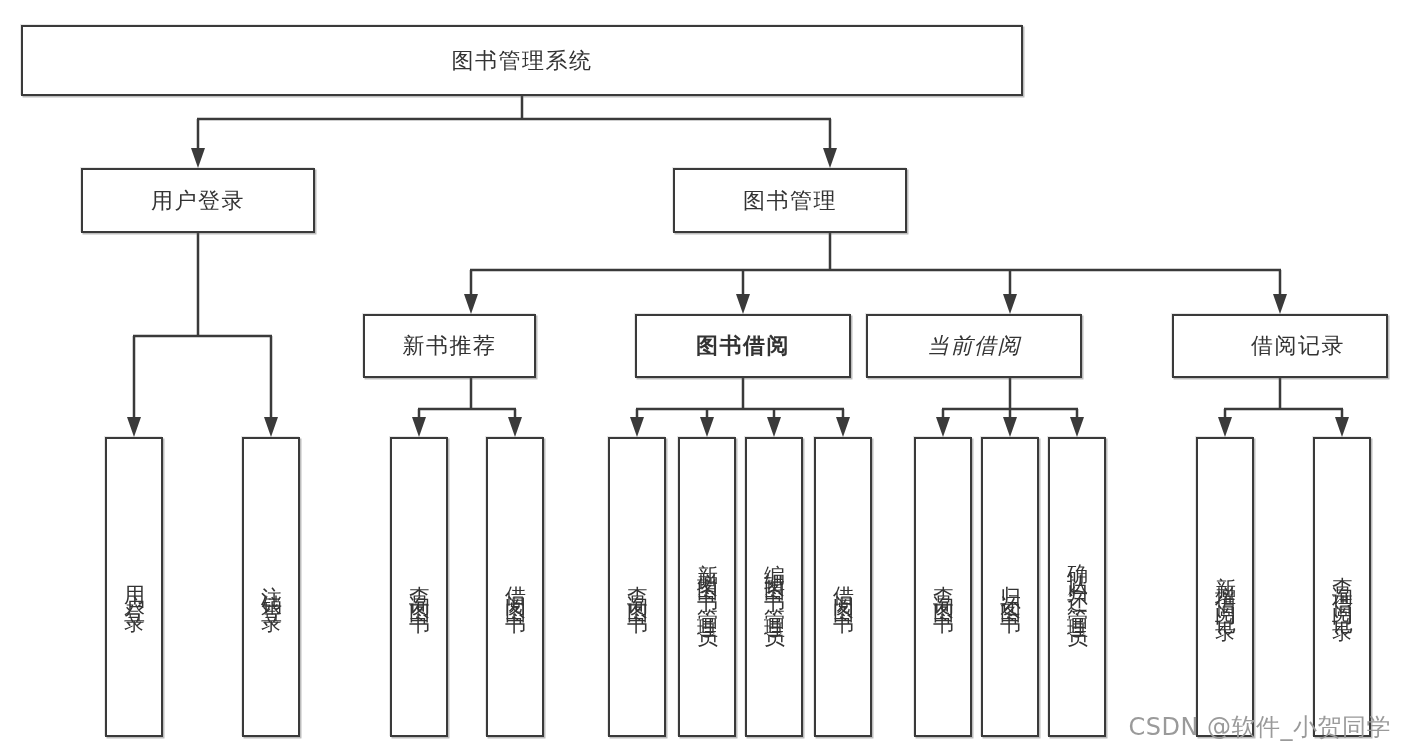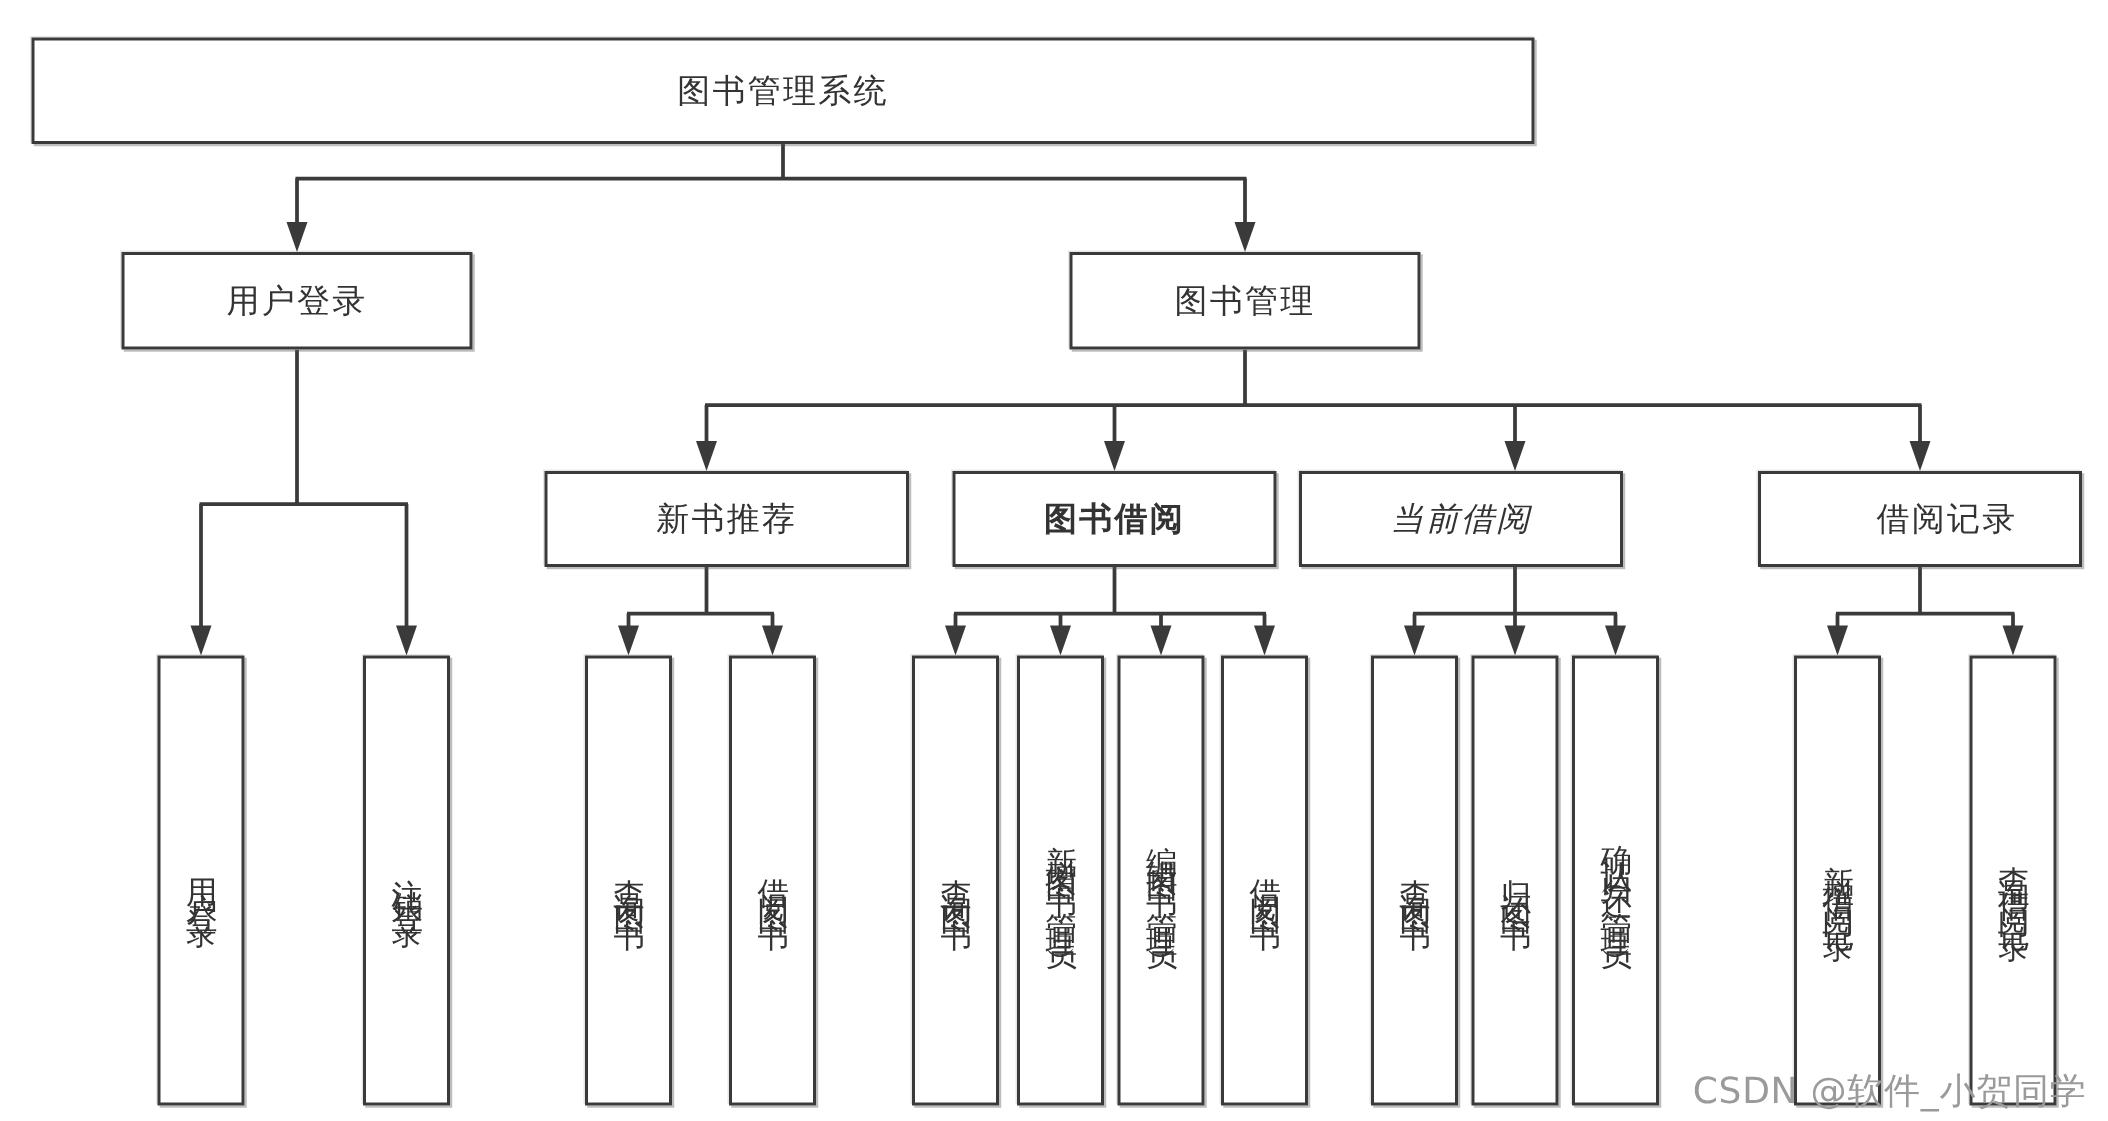--- a/index.html
+++ b/index.html
@@ -66,23 +66,23 @@
     <polygon class="arrow" points="1070,417 1084,417 1077,437"></polygon>
 
     <path class="line" d="M1280,378 V410 M1224,409 H1343 M1225,409 V420 M1342,409 V420"></path>
     <polygon class="arrow" points="1218,417 1232,417 1225,437"></polygon>
     <polygon class="arrow" points="1335,417 1349,417 1342,437"></polygon>
   </svg>
 
   <div class="box h" style="left:21px; top:13px; width:1002px; height:71px;margin-top:12px;">图书管理系统</div>
 
   <div class="box h" style="left:81px; top:168px; width:234px; height:65px;">用户登录</div>
-  <div class="box h" style="left:713px; top:168px; width:234px; height:65px;">图书管理</div>
+  <div class="box h" style="left:673px; top:168px; width:234px; height:65px;">图书管理</div>
 
-  <div class="box h" style="left:363px; top:314px; width:243px; height:64px;">新书推荐</div>
+  <div class="box h" style="left:363px; top:314px; width:173px; height:64px;">新书推荐</div>
   <div class="box h" style="left:635px; top:314px; width:216px; height:64px;font-weight:bold;">图书借阅</div>
   <div class="box h" style="left:866px; top:314px; width:216px; height:64px;font-style:italic;">当前借阅</div>
   <div class="box h" style="left:1172px; top:314px; width:216px; height:64px;padding-left:36px;">借阅记录</div>
 
   <div class="box leaf" style="left:105px; top:437px; width:58px; height:300px;">用户登录</div>
   <div class="box leaf" style="left:242px; top:437px; width:58px; height:300px;">注销登录</div>
 
   <div class="box leaf" style="left:390px; top:437px; width:58px; height:300px;">查询图书</div>
   <div class="box leaf" style="left:486px; top:437px; width:58px; height:300px;">借阅图书</div>
 

